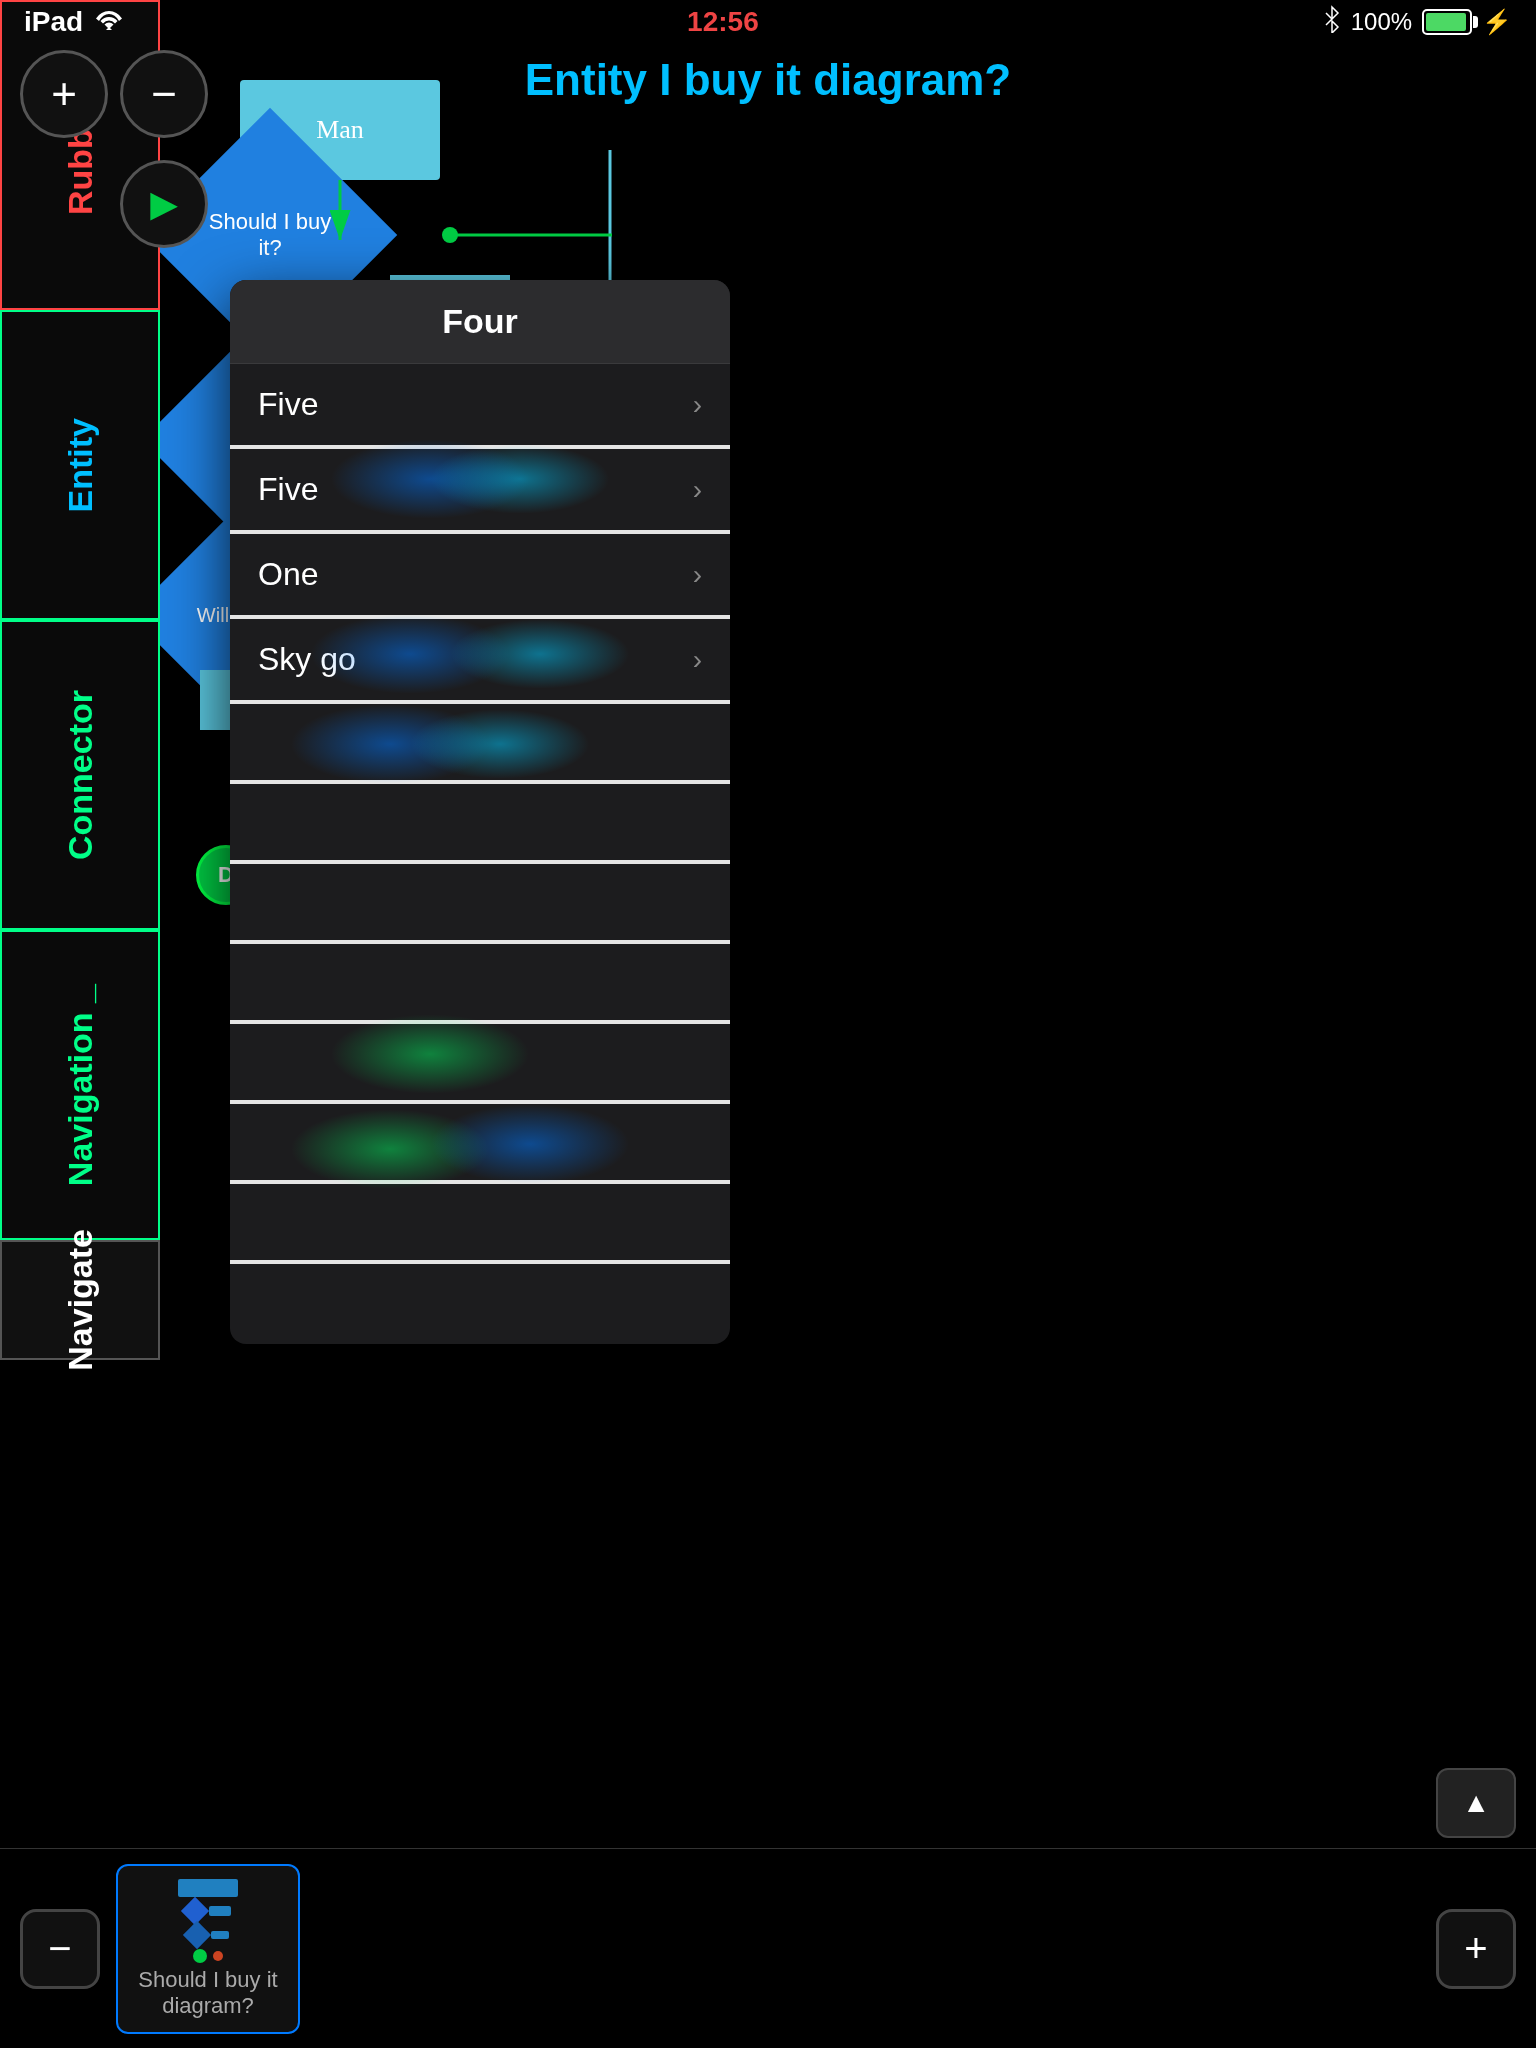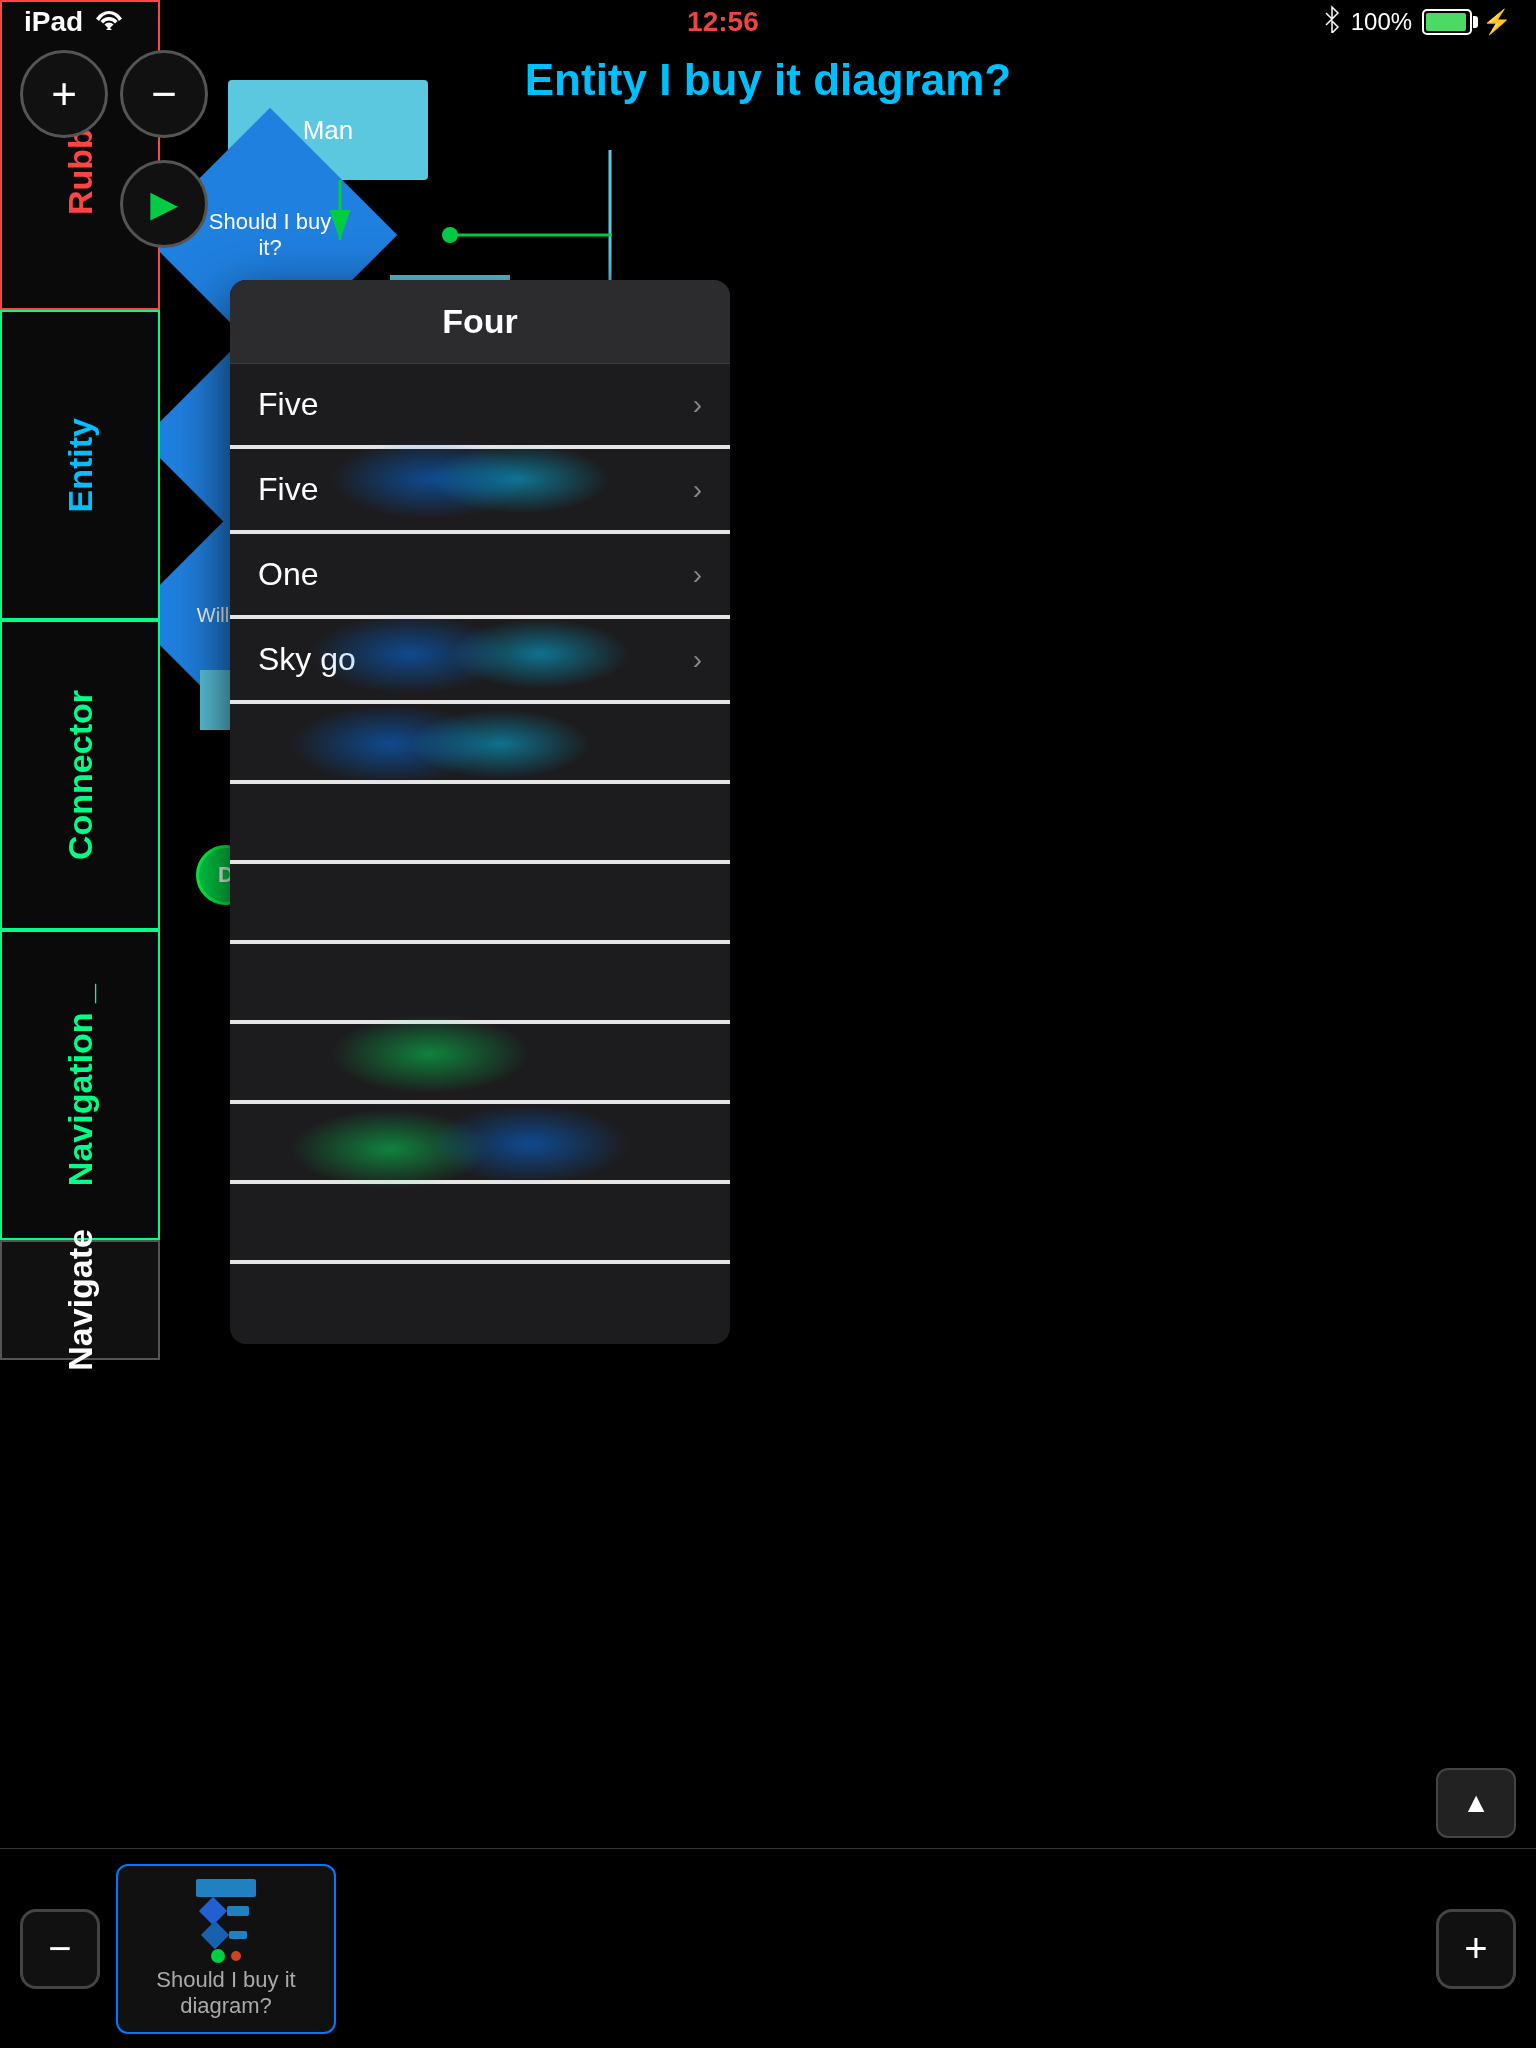--- a/index.html
+++ b/index.html
@@ -131,21 +131,21 @@
     
     .node-box {
       position: absolute;
       background: #5BC8E0;
       display: flex; align-items: center; justify-content: center;
       font-size: 26px;
       color: #fff;
       font-weight: 500;
       border-radius: 4px;
     }
-    .node-man { top: 80px; left: 228px; width: 200px; height: 100px; }
+    .node-man { top: 80px; left: 240px; width: 200px; height: 100px; font-family: Liberation Serif, serif; }
     .node-woman { top: 60px; left: 510px; width: 200px; height: 90px; }
 
     
     .node-diamond {
       position: absolute;
       width: 180px; height: 180px;
       background: #2080E0;
       transform: rotate(45deg);
       display: flex; align-items: center; justify-content: center;
       cursor: pointer;
@@ -289,21 +289,21 @@
     .thumb-card {
       height: 170px;
       border-radius: 12px;
       border: 2px solid #555;
       background: #111;
       overflow: hidden;
       display: flex; align-items: center; justify-content: center;
       cursor: pointer;
       flex-shrink: 0;
     }
-    .thumb-card.active { border-color: #007AFF; width: 220px; }
+    .thumb-card.active { border-color: #007AFF; width: 184px; }
     .thumb-card.inactive { border-color: #444; width: 200px; }
     .thumb-content {
       display: flex; flex-direction: column; align-items: center;
       gap: 4px;
       padding: 10px;
     }
     .thumb-diagram-mini {
       display: flex; flex-direction: column; align-items: center; gap: 4px;
     }
     .mini-rect { width: 60px; height: 18px; background: #2080c0; border-radius: 2px; }

